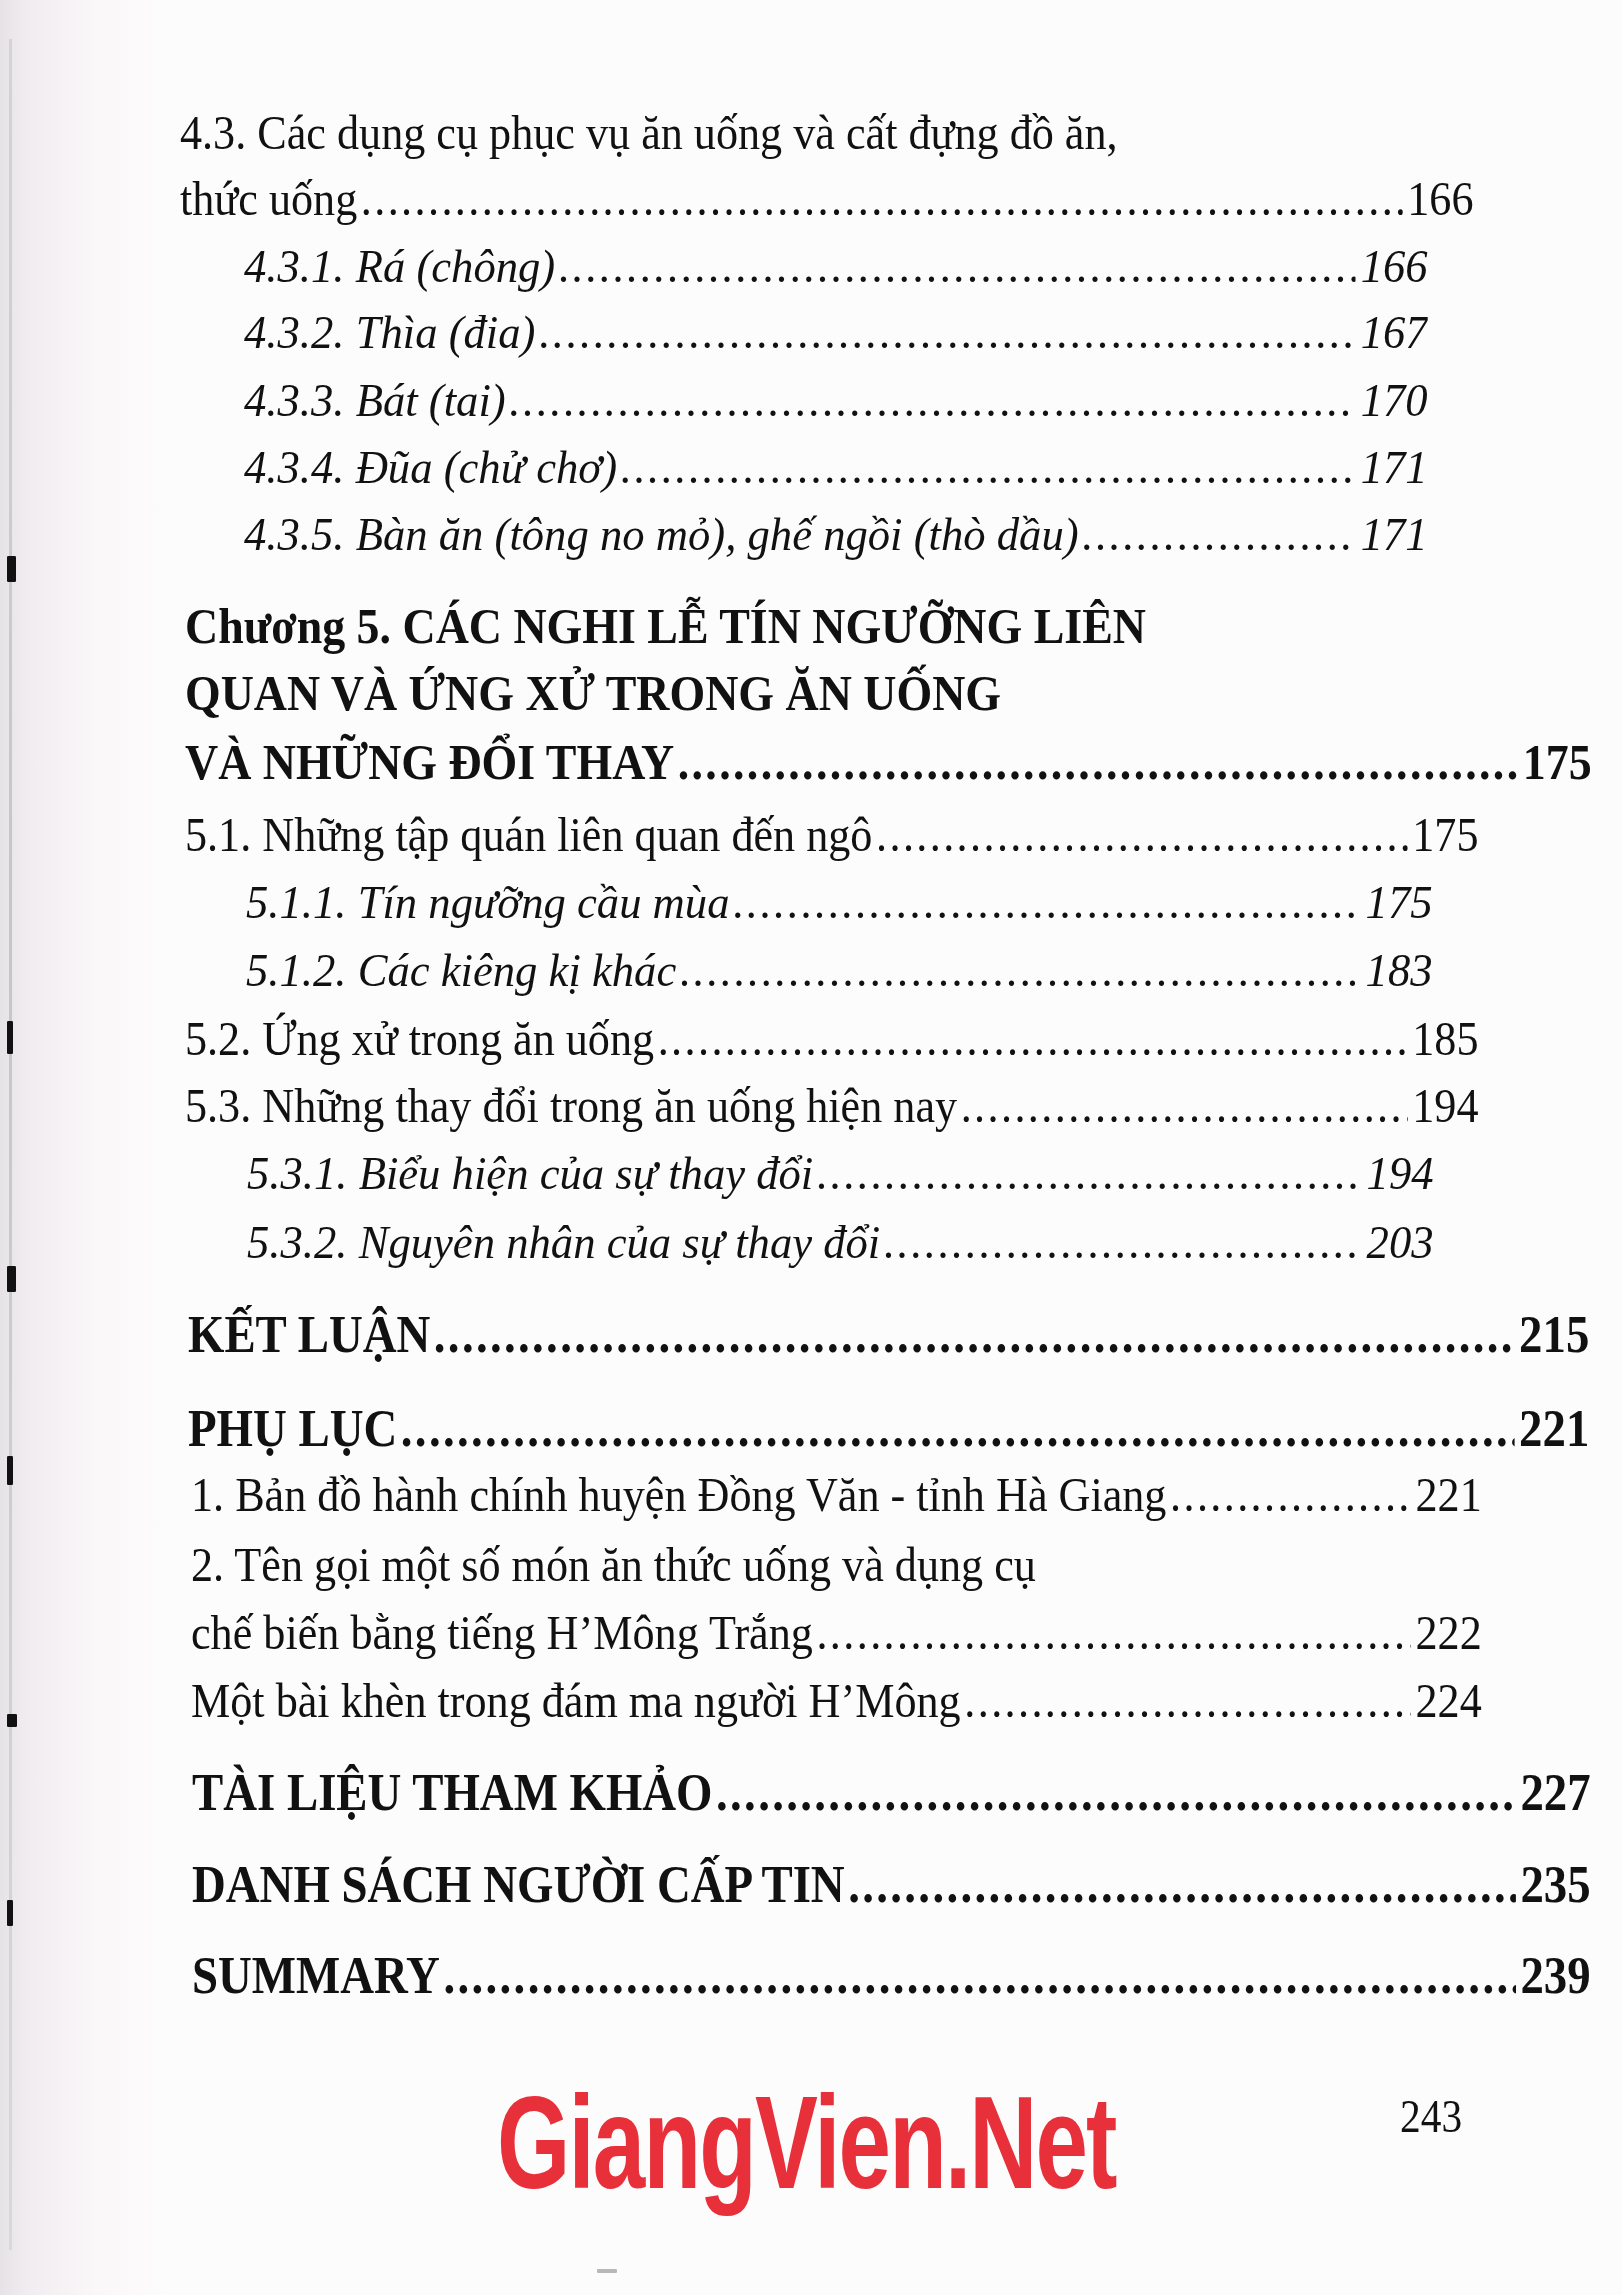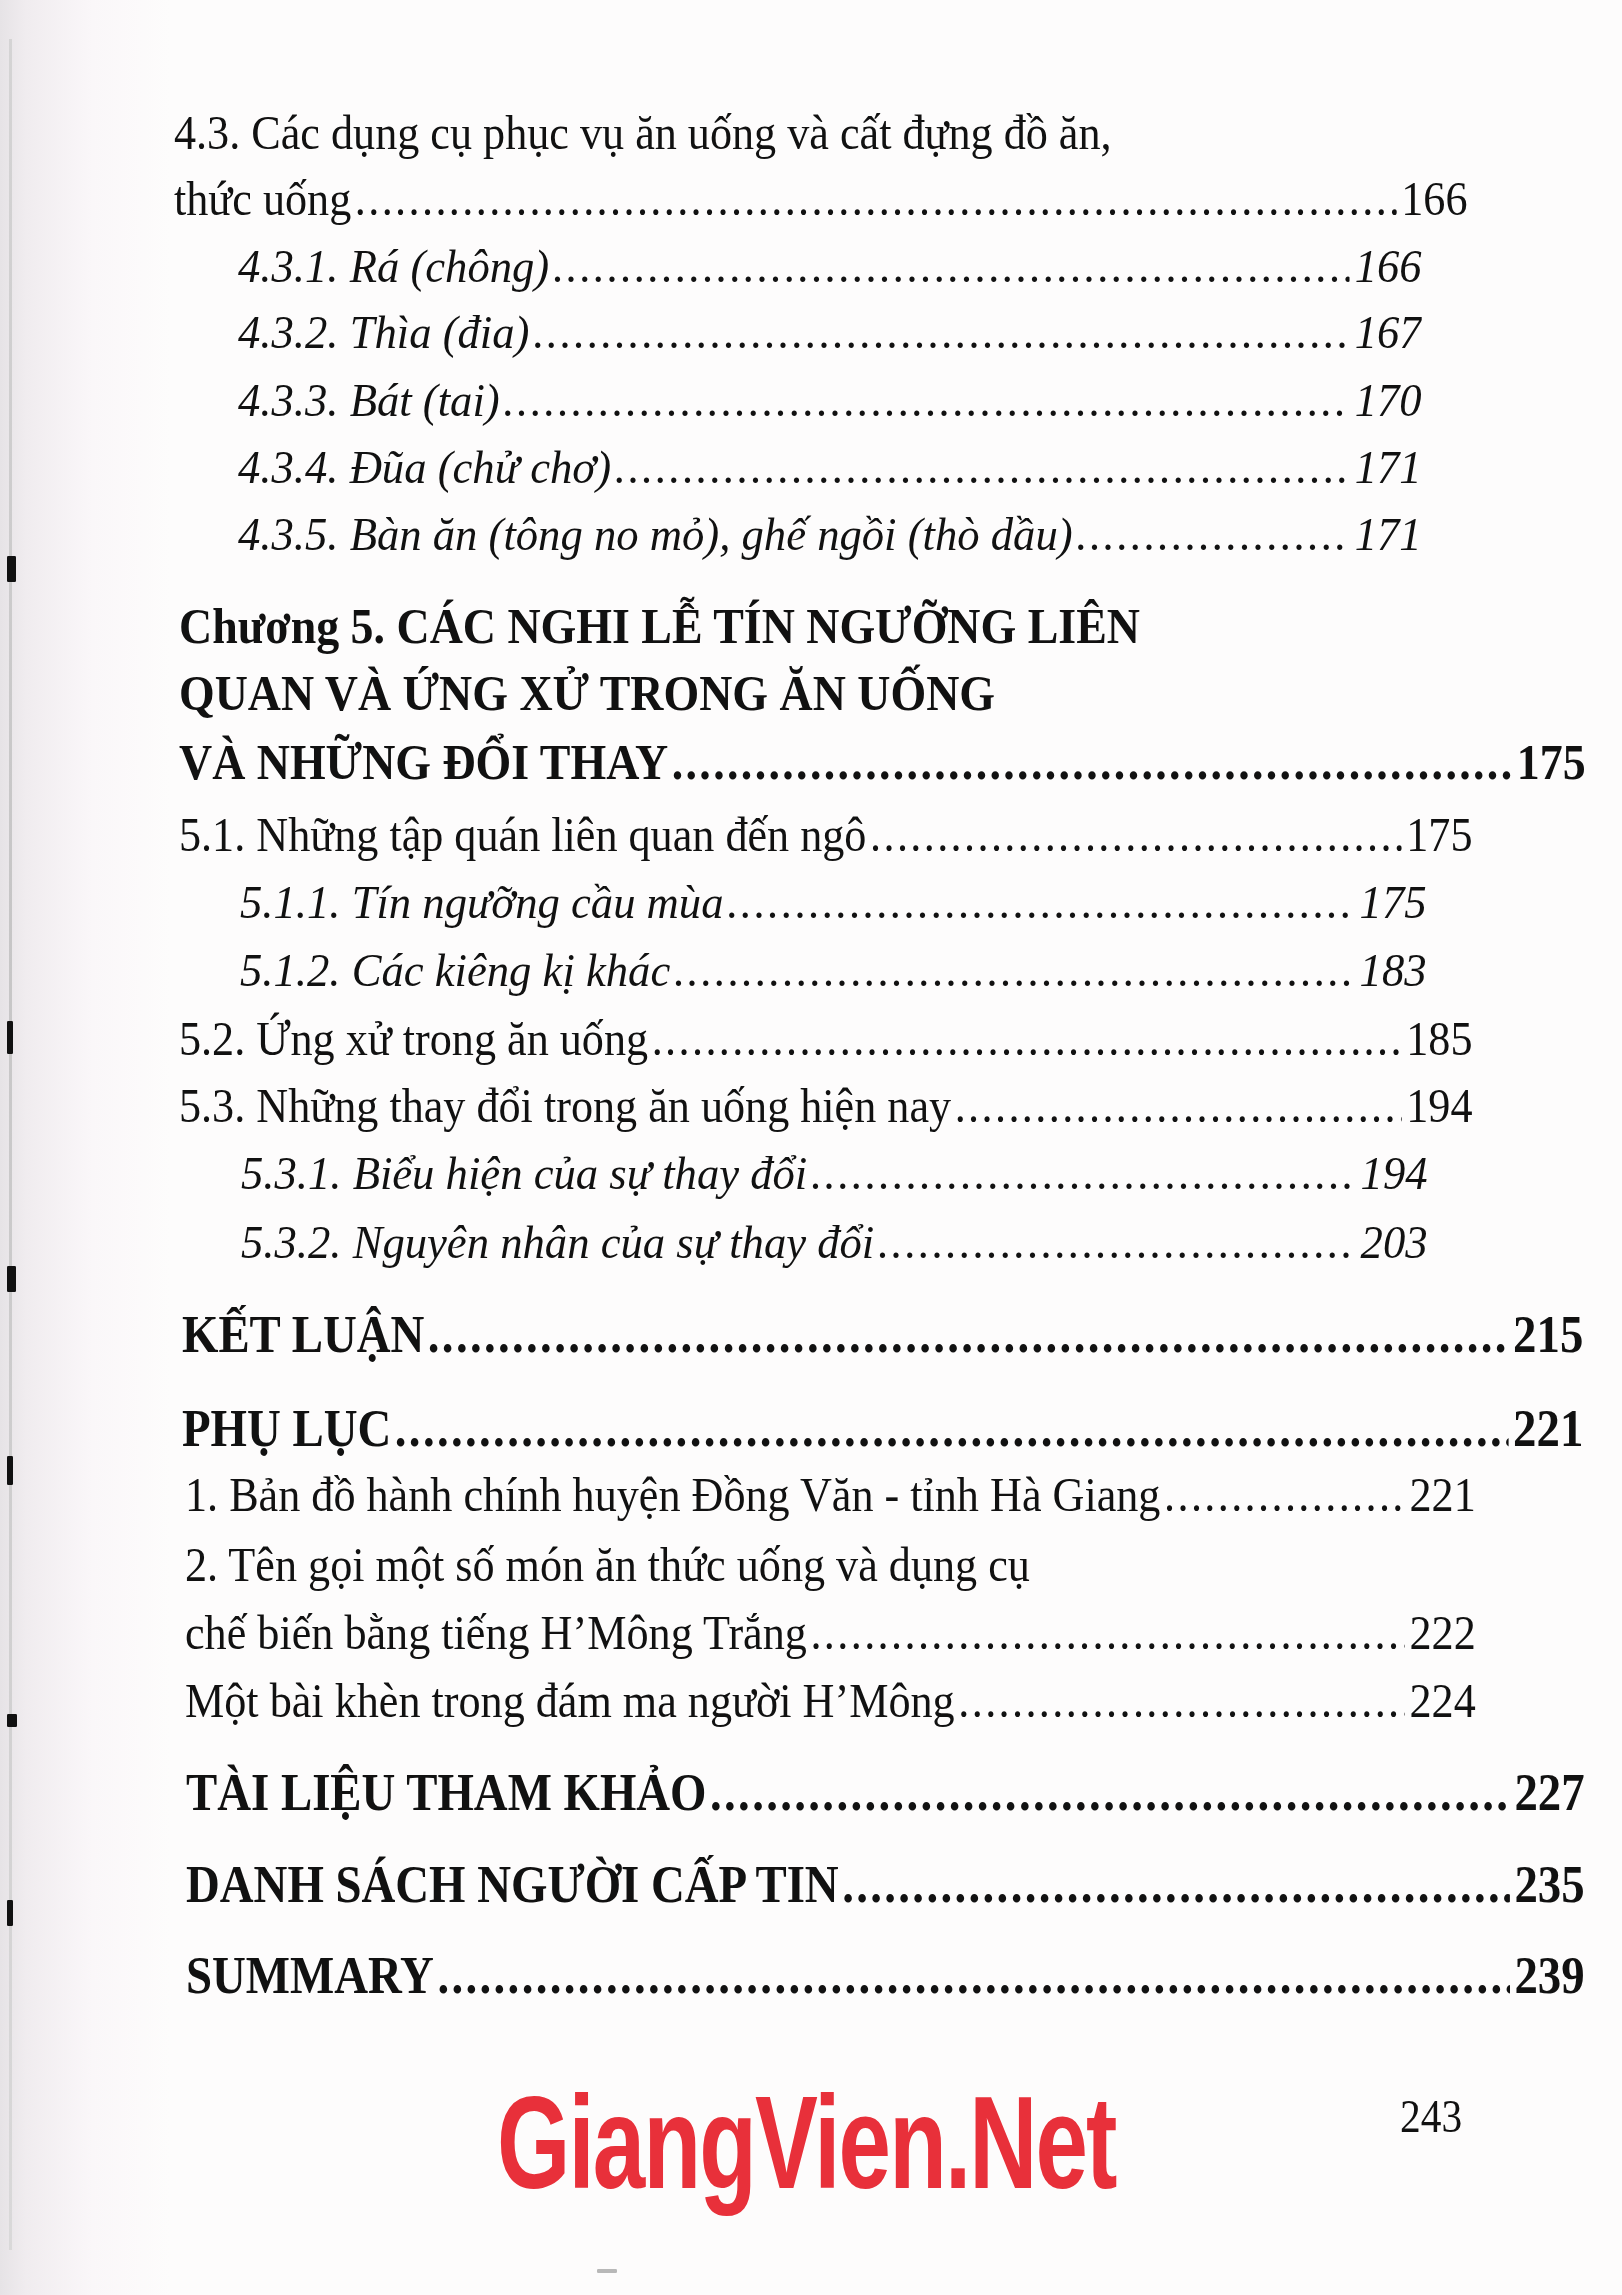--- a/index.html
+++ b/index.html
@@ -12,21 +12,21 @@
   .page-shade {
     position: absolute; left: 0; top: 0; width: 170px; height: 2295px;
     background: linear-gradient(to right, #e6e3e6 0px, #f0ecef 26px, #faf7f9 92px, rgba(253,252,252,0) 170px);
   }
   .page-edge {
     position: absolute; left: 9.2px; top: 39px; width: 2.6px; height: 2211px;
     background: linear-gradient(to bottom, #cfcfcf, #bdbdbd 40%, #d5d5d5);
     opacity: 0.8;
   }
   .edge-mark { position: absolute; left: 6.5px; width: 9.2px; background: #111; border-radius: 1.3px; }
-  .toc { position: absolute; left: 8px; top: 0; width: 1306px; height: 2295px; }
+  .toc { position: absolute; left: 14px; top: 0; width: 1306px; height: 2295px; }
   .line {
     position: absolute; display: flex; align-items: baseline;
     white-space: nowrap; overflow: hidden;
   }
   .line .label { flex: 0 0 auto; }
   .line .dots {
     flex: 1 1 auto; overflow: hidden; margin: 0 5.2px 0 3.9px;
     letter-spacing: 2.6px;
   }
   .line .dots::before {

